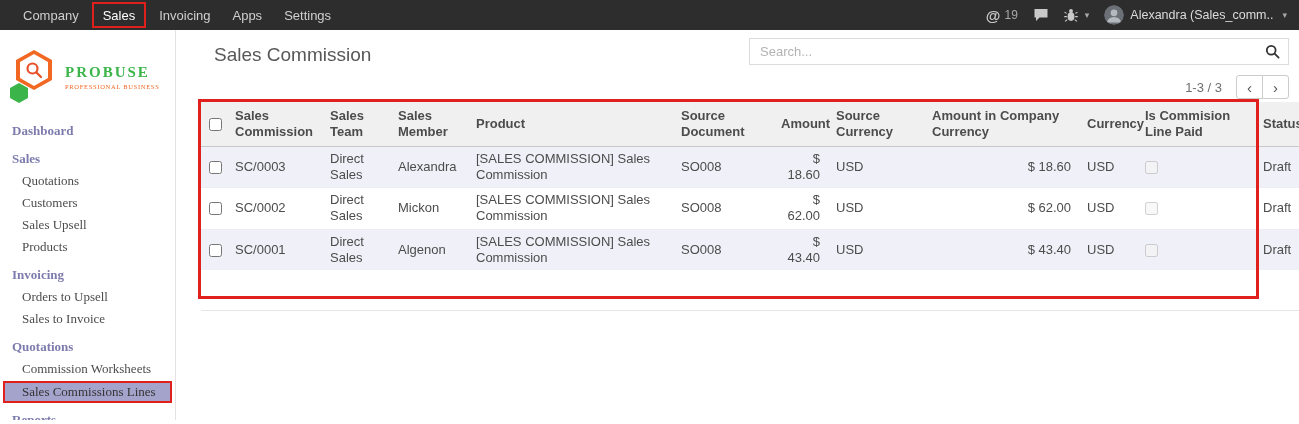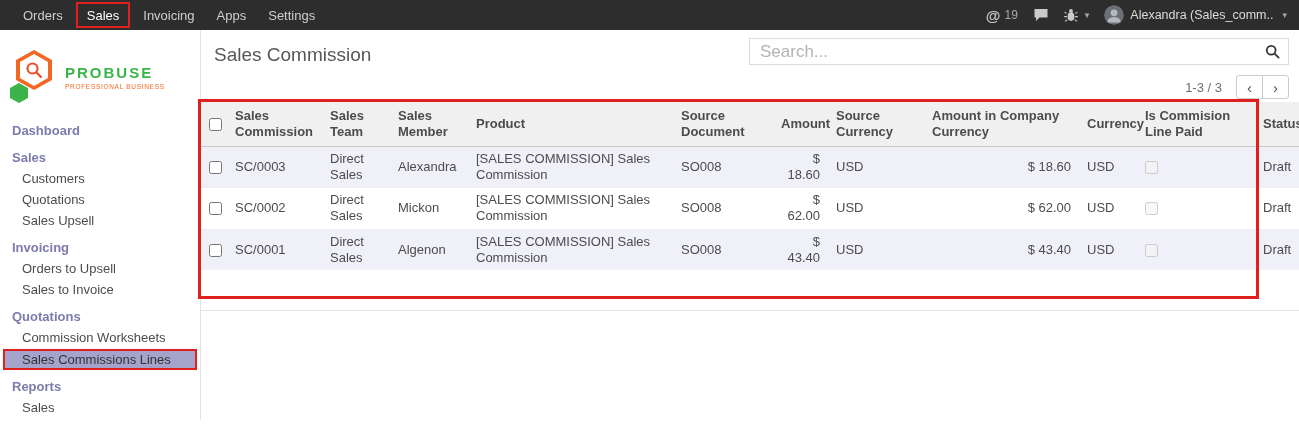--- a/index.html
+++ b/index.html
@@ -28,21 +28,21 @@
   .topbar-right{display:flex;align-items:center;gap:15px;padding-right:12px;}
   .tb-icon{display:flex;align-items:center;gap:4px;cursor:pointer;color:#b9b9b9;}
   .at-glyph{font-size:15px;font-weight:bold;color:#c9c9c9;line-height:1;}
   .mention-count{font-size:12px;color:#a8a8a8;}
   .caret{font-size:9px;color:#a8a8a8;margin-left:3px;}
   .user-chip{display:flex;align-items:center;gap:6px;cursor:pointer;}
   .avatar{width:20px;height:20px;border-radius:50%;overflow:hidden;display:inline-block;flex:0 0 auto;}
   .user-name{color:#dcdcdc;font-size:12.5px;white-space:nowrap;}
 
   
-  .sidebar{position:absolute;top:30px;left:0;bottom:4px;width:201px;background:#fff;border-right:1px solid #e3e3e3;overflow:hidden;}
+  .sidebar{position:absolute;top:30px;left:0;bottom:4px;width:176px;background:#fff;border-right:1px solid #e3e3e3;overflow:hidden;font-family:Liberation Serif, serif;}
   .logo{display:flex;align-items:center;gap:7px;padding:16px 6px 10px 10px;height:88px;}
   .hex-wrap{position:relative;width:48px;height:54px;flex:0 0 auto;}
   .hex{position:absolute;clip-path:polygon(50% 0,100% 25%,100% 75%,50% 100%,0 75%,0 25%);}
   .hex-orange-outer{width:36px;height:40px;background:var(--brand-orange);top:0;left:6px;}
   .hex-orange-inner{width:28px;height:32px;background:#fff;top:4px;left:10px;}
   .hex-green{width:18px;height:20px;background:var(--brand-green);top:33px;left:0;}
   .magnifier{position:absolute;top:10px;left:14px;}
   .brand-text{display:flex;flex-direction:column;min-width:0;}
   .brand{color:var(--brand-green);font-weight:bold;font-size:15px;letter-spacing:2px;}
   .tagline{color:var(--brand-orange);font-size:6.5px;letter-spacing:0.7px;margin-top:2px;white-space:nowrap;}
@@ -51,21 +51,21 @@
   .nav-heading:first-child{margin-top:0;}
   .nav-item{color:#4c4c4c;padding:3px 12px 3px 22px;cursor:pointer;white-space:nowrap;}
   .nav-item.selected{background:var(--selected-bg);border:2px solid var(--annotation-red);
     margin:1px 3px;padding:1px 20px 1px 17px;color:#333;}
 
   
   .main{position:absolute;top:30px;left:201px;right:0;bottom:0;background:#fff;}
   .control-row{height:42px;display:flex;justify-content:space-between;align-items:flex-start;padding:8px 10px 0 13px;}
   .page-title{font-size:19px;font-weight:normal;color:#585858;margin:6px 0 0 0;}
   .search-box{width:540px;height:27px;border:1px solid #dcdcdc;background:#fff;display:flex;align-items:center;padding:0 8px;}
-  .search-input{flex:1;border:none;outline:none;font-size:17px;color:#555;background:transparent;}
+  .search-input{flex:1;border:none;outline:none;font-size:13px;color:#555;background:transparent;}
   .search-input::placeholder{color:#b3b3b3;}
   .search-icon{display:flex;align-items:center;cursor:pointer;}
   .pager-row{height:30px;display:flex;justify-content:flex-end;align-items:center;gap:14px;padding-right:10px;}
   .pager-text{font-size:13px;color:#6e6e6e;}
   .pager-buttons{display:flex;}
   .pager-btn{width:27px;height:24px;border:1px solid #ccc;background:#fff;display:flex;align-items:center;
     justify-content:center;font-size:15px;color:#555;cursor:pointer;line-height:1;}
   .pager-btn.prev{border-radius:3px 0 0 3px;}
   .pager-btn.next{border-radius:0 3px 3px 0;margin-left:-1px;}
 
@@ -86,21 +86,21 @@
   input[type="checkbox"]{width:13px;height:13px;margin:0;vertical-align:middle;}
   .footer-space{height:40px;}
   .annotation-table{position:absolute;top:-3px;left:-3px;width:1061px;height:200px;
     border:3px solid var(--annotation-red);pointer-events:none;z-index:5;}
 </style>
 </head>
 <body>
 
 <div class="topbar">
   <div class="topbar-left">
-    <div class="topbar-item">Orders</div>
+    <div class="topbar-item">Company</div>
     <div class="topbar-item active">Sales</div>
     <div class="topbar-item">Invoicing</div>
     <div class="topbar-item">Apps</div>
     <div class="topbar-item">Settings</div>
   </div>
   <div class="topbar-right">
     <div class="tb-icon">
       <span class="at-glyph">@</span>
       <span class="mention-count">19</span>
     </div>
@@ -147,23 +147,24 @@
       </svg>
     </span>
     <span class="brand-text">
       <span class="brand">PROBUSE</span>
       <span class="tagline">PROFESSIONAL BUSINESS</span>
     </span>
   </div>
   <div class="nav">
     <div class="nav-heading">Dashboard</div>
     <div class="nav-heading">Sales</div>
+    <div class="nav-item">Quotations</div>
     <div class="nav-item">Customers</div>
-    <div class="nav-item">Quotations</div>
     <div class="nav-item">Sales Upsell</div>
+    <div class="nav-item">Products</div>
     <div class="nav-heading">Invoicing</div>
     <div class="nav-item">Orders to Upsell</div>
     <div class="nav-item">Sales to Invoice</div>
     <div class="nav-heading">Quotations</div>
     <div class="nav-item">Commission Worksheets</div>
     <div class="nav-item selected">Sales Commissions Lines</div>
     <div class="nav-heading">Reports</div>
     <div class="nav-item">Sales</div>
   </div>
 </div>

